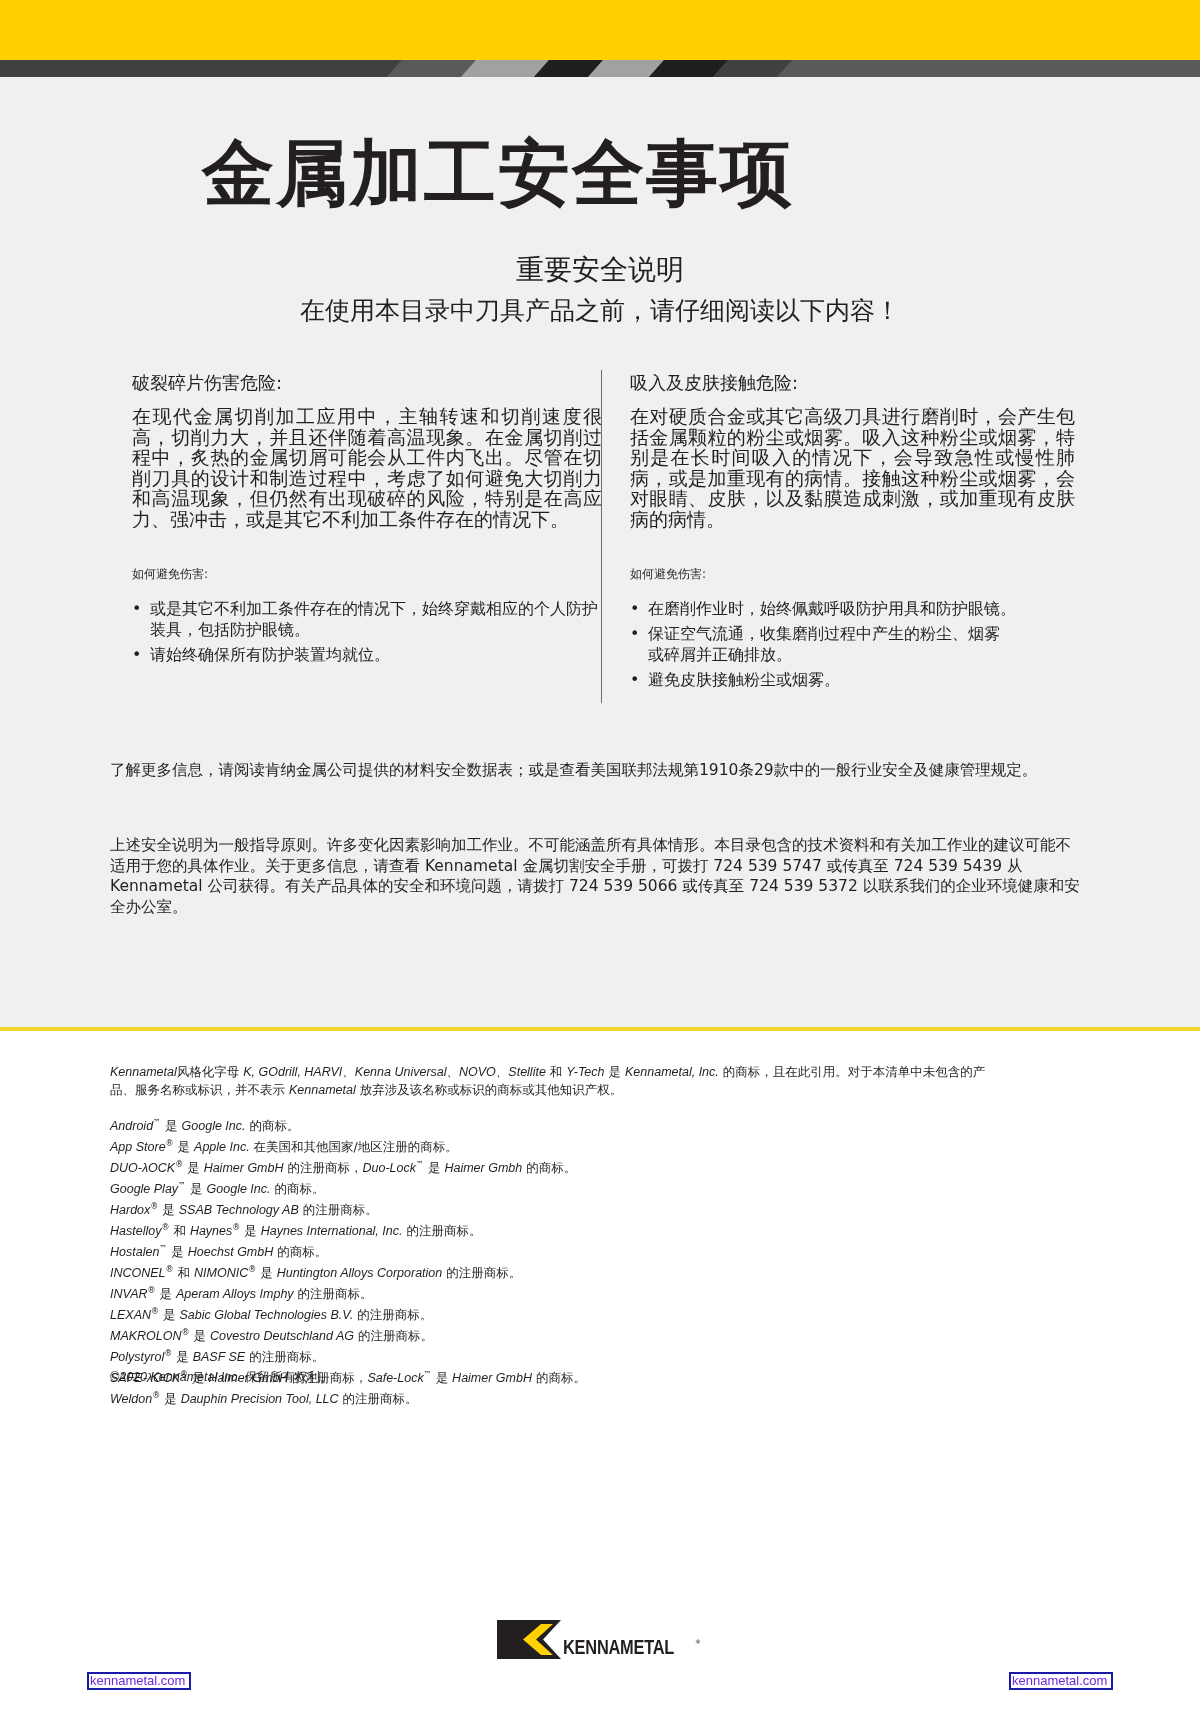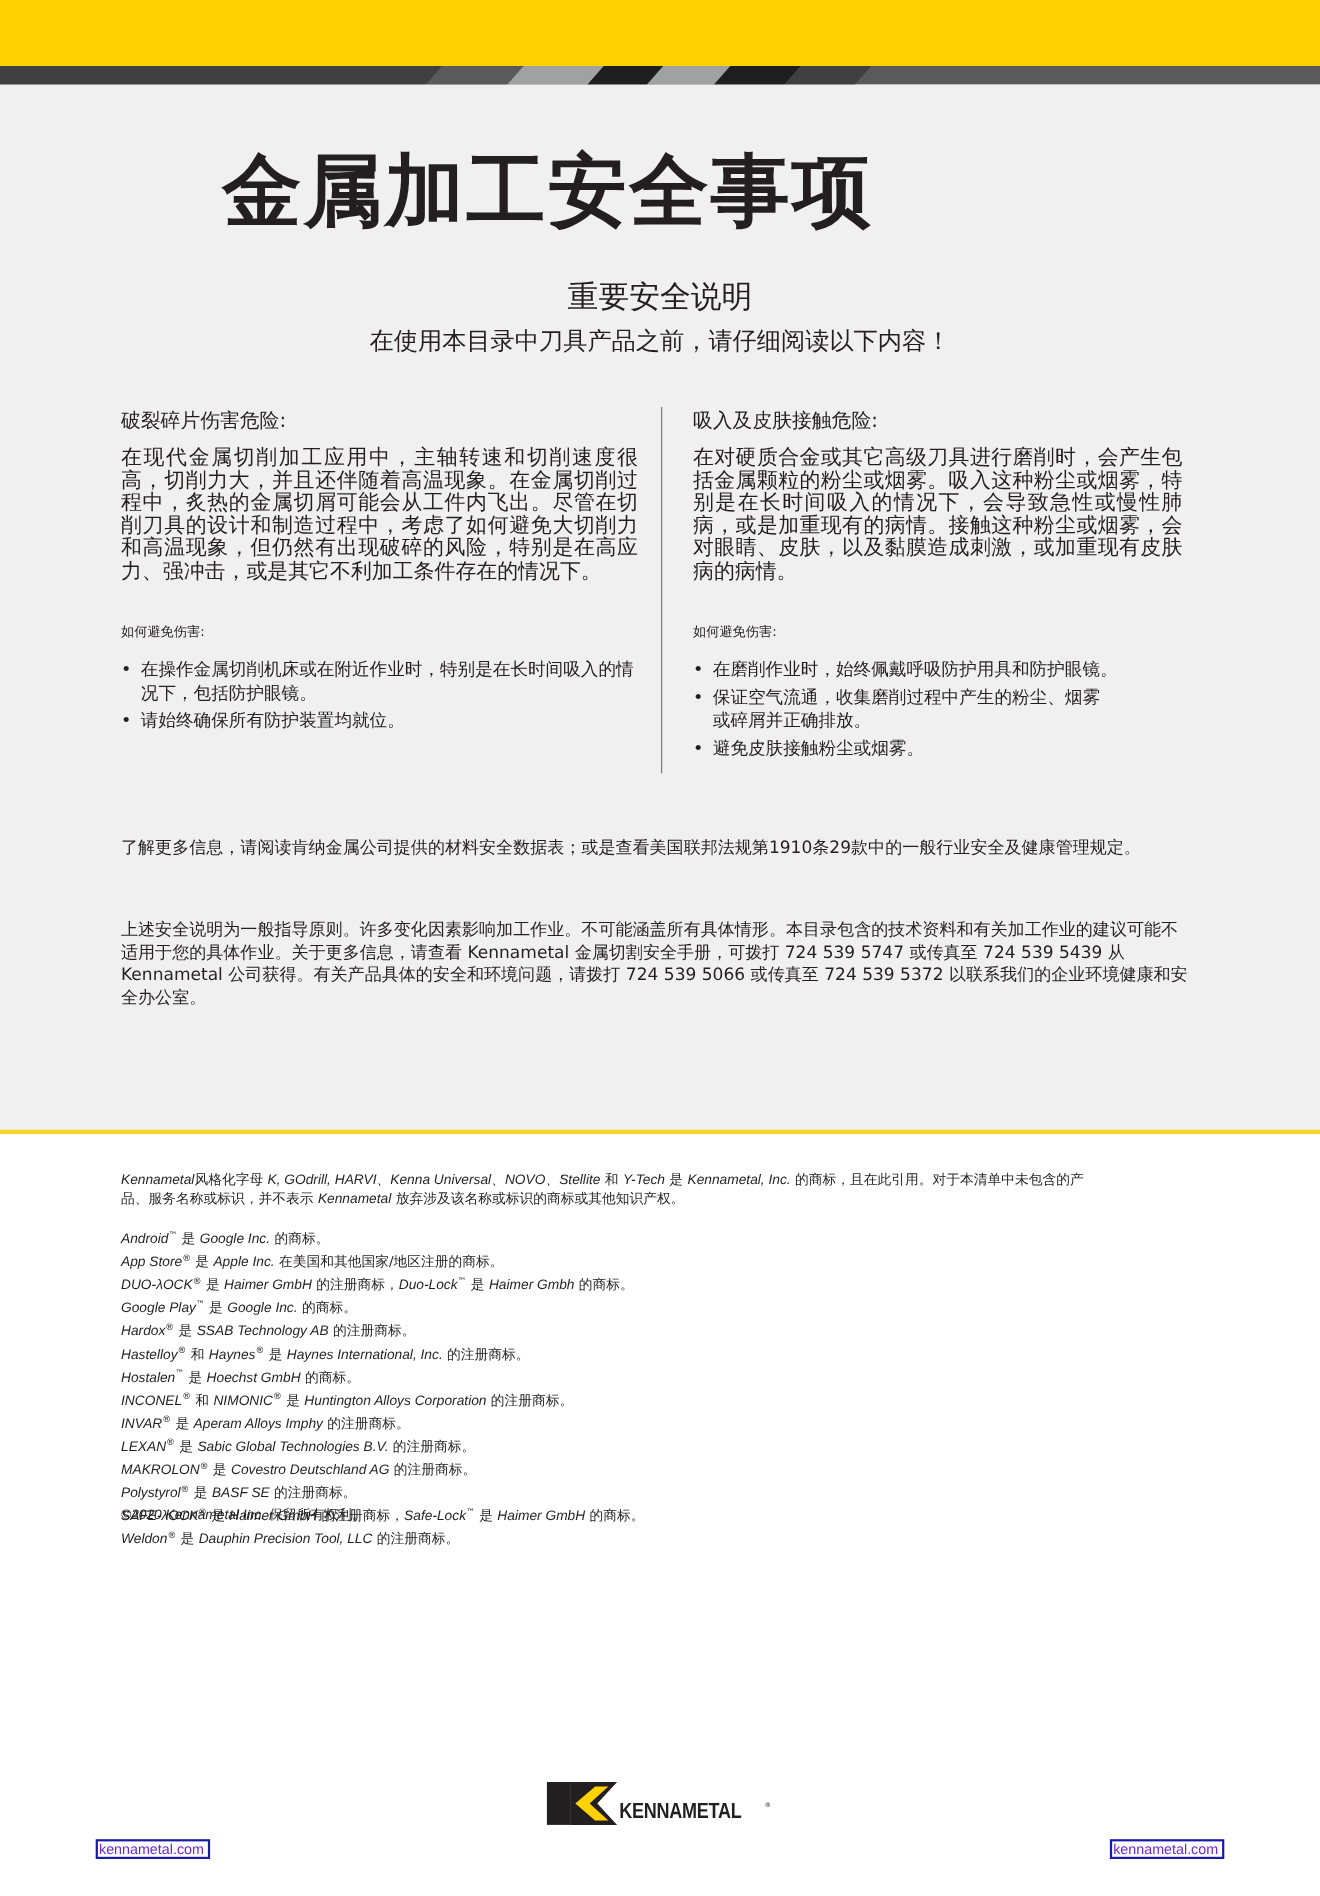--- a/index.html
+++ b/index.html
@@ -7,21 +7,21 @@
   body { position: relative; font-family: "DejaVu Sans", "Liberation Sans", sans-serif; color: #231f20; }
 
   .top-yellow { position: absolute; left: 0; top: 0; width: 1200px; height: 60px; background: #ffd100; }
   .top-stripe { position: absolute; left: 0; top: 60px; width: 1200px; height: 17px; }
 
   .gray-panel { position: absolute; left: 0; top: 77px; width: 1200px; height: 950px; background: #eff0ef; }
   .yellow-rule { position: absolute; left: 0; top: 1027px; width: 1200px; height: 4px; background: #f5d62a; }
 
   .title { position: absolute; left: 0; top: 128px; width: 996px; text-align: center; font-size: 72px; font-weight: bold; letter-spacing: 2px; color: #231f20; line-height: 90px; }
   .subtitle { position: absolute; left: 0; top: 252px; width: 1200px; text-align: center; font-size: 28px; line-height: 36px; color: #231f20; }
-  .subline { position: absolute; left: 0; top: 294px; width: 1200px; text-align: center; font-size: 22px; line-height: 34px; color: #231f20; }
+  .subline { position: absolute; left: 0; top: 294px; width: 1200px; text-align: center; font-size: 25px; line-height: 34px; color: #231f20; }
 
   .col { position: absolute; top: 370px; width: 470px; }
   .col.left { left: 110px; }
   .col.right { left: 630px; }
   .col-divider { position: absolute; left: 601px; top: 370px; width: 1px; height: 333px; background: #6d6e70; }
 
   .col h3 { font-size: 18px; font-weight: normal; line-height: 26px; margin-bottom: 10px; color: #231f20; }
   .col p.body { font-size: 19px; line-height: 20.5px; color: #231f20; text-align: justify; }
   .col h4 { position: absolute; top: 193px; font-size: 12px; font-weight: normal; line-height: 22px; color: #231f20; }
   .col ul { position: absolute; top: 228px; left: 0; width: 470px; list-style: none; }
@@ -63,26 +63,26 @@
   <polygon points="728,0 792,0 777,17 713,17" fill="#404040"></polygon>
 </svg>
 
 <div class="gray-panel"></div>
 <div class="yellow-rule"></div>
 
 <h1 class="title">金属加工安全事项</h1>
 <div class="subtitle">重要安全说明</div>
 <div class="subline">在使用本目录中刀具产品之前，请仔细阅读以下内容！</div>
 
-<div class="col left" style="height:333px;">
+<div class="col left" style="height:333px;margin-left:22px;">
   <h3>破裂碎片伤害危险:</h3>
   <p class="body">在现代金属切削加工应用中，主轴转速和切削速度很高，切削力大，并且还伴随着高温现象。在金属切削过程中，炙热的金属切屑可能会从工件内飞出。尽管在切削刀具的设计和制造过程中，考虑了如何避免大切削力和高温现象，但仍然有出现破碎的风险，特别是在高应力、强冲击，或是其它不利加工条件存在的情况下。</p>
   <h4>如何避免伤害:</h4>
   <ul>
-    <li>在操作金属切削机床或在附近作业时，特别是在长时间吸入的情况下，包括防护眼镜。</li>
+    <li>或是其它不利加工条件存在的情况下，始终穿戴相应的个人防护装具，包括防护眼镜。</li>
     <li>请始终确保所有防护装置均就位。</li>
   </ul>
 </div>
 
 <div class="col-divider"></div>
 
 <div class="col right" style="height:333px;">
   <h3>吸入及皮肤接触危险:</h3>
   <p class="body" style="width:445px;">在对硬质合金或其它高级刀具进行磨削时，会产生包括金属颗粒的粉尘或烟雾。吸入这种粉尘或烟雾，特别是在长时间吸入的情况下，会导致急性或慢性肺病，或是加重现有的病情。接触这种粉尘或烟雾，会对眼睛、皮肤，以及黏膜造成刺激，或加重现有皮肤病的病情。</p>
   <h4>如何避免伤害:</h4>

